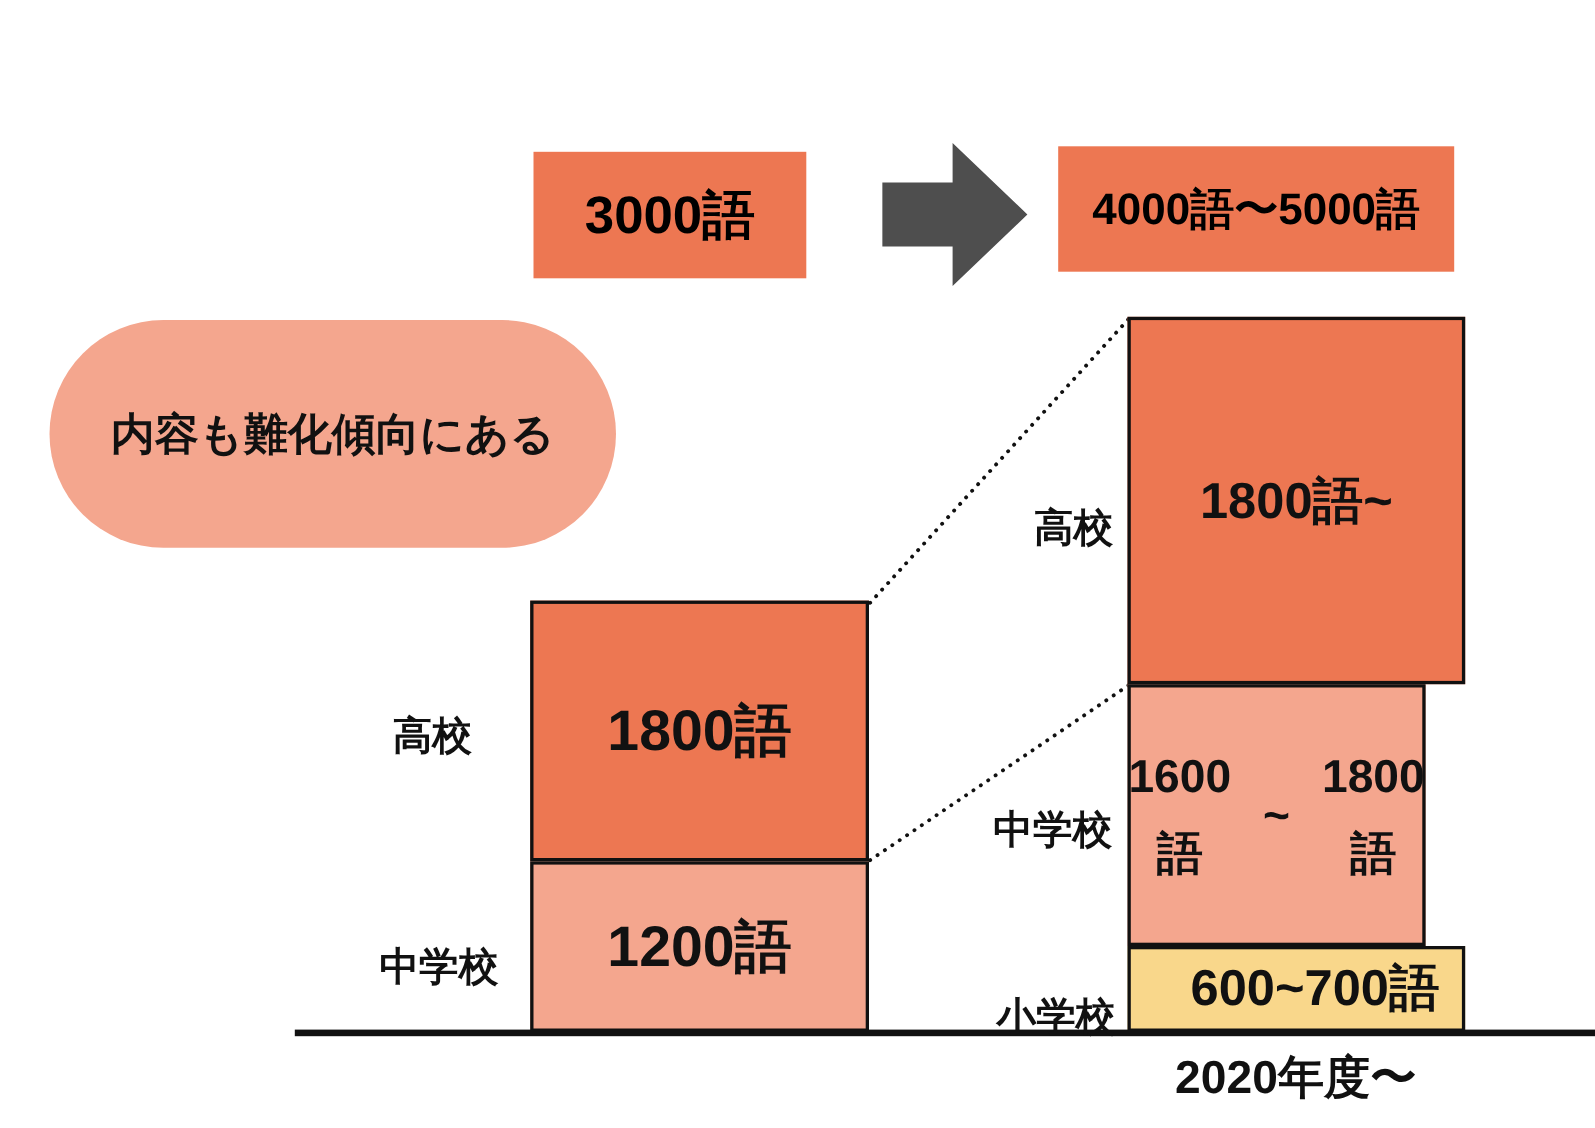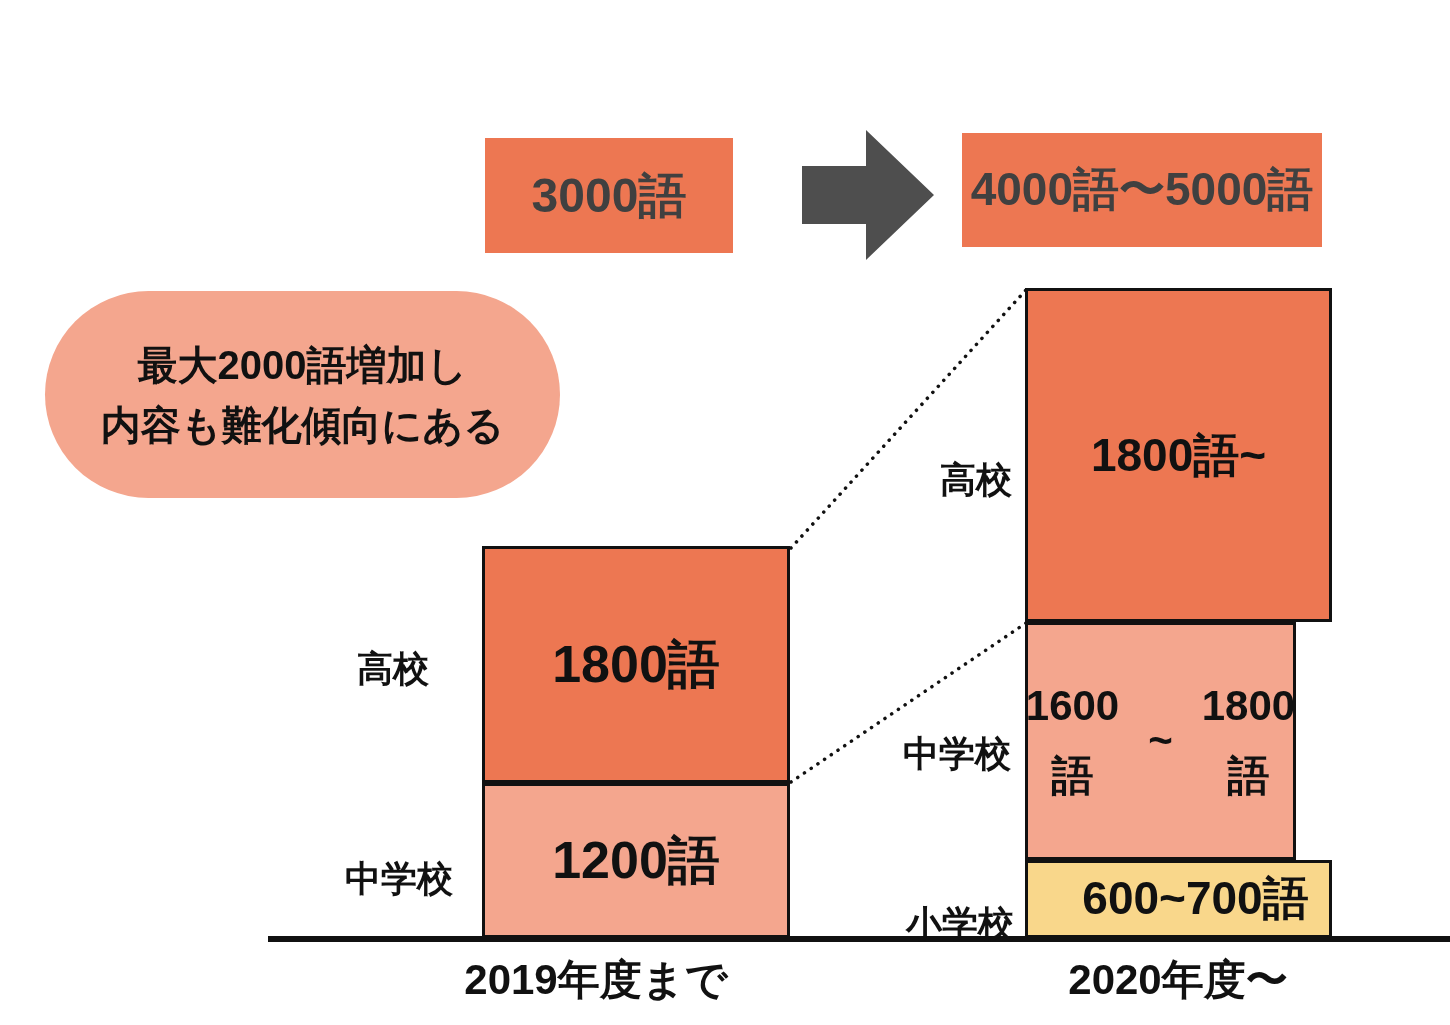--- a/index.html
+++ b/index.html
@@ -9,24 +9,24 @@
     --arrow:#4E4E4E;
     --ink:#111111;
   }
   html,body{margin:0;padding:0;background:#ffffff;}
   .canvas{
     position:relative;width:1450px;height:1025px;background:#ffffff;overflow:hidden;
     font-family:"Liberation Sans","DejaVu Sans",sans-serif;font-weight:bold;color:var(--ink);
   }
   .total-box{
     position:absolute;display:flex;align-items:center;justify-content:center;
-    background:var(--orange);color:#404040;
+    background:var(--orange);color:#000000;
   }
   #box-before{left:485px;top:138px;width:248px;height:115px;font-size:48px;}
-  #box-after{left:962px;top:133px;width:360px;height:114px;font-size:46px;}
+  #box-after{left:962px;top:133px;width:360px;height:114px;font-size:40px;}
   .arrow-svg{position:absolute;left:802px;top:128px;width:134px;height:134px;}
   .callout{
     position:absolute;left:45px;top:291px;width:515px;height:207px;
     background:var(--salmon);border-radius:104px;
     display:flex;flex-direction:column;align-items:center;justify-content:center;
     font-size:40px;line-height:60px;text-align:center;
   }
   .connectors{position:absolute;left:0;top:0;width:1450px;height:1025px;pointer-events:none;}
   .connectors line{stroke:var(--ink);stroke-width:3.5;stroke-linecap:round;stroke-dasharray:0.1 8;}
   .seg{
@@ -60,21 +60,20 @@
 
   <svg class="arrow-svg" viewBox="0 0 134 134" aria-hidden="true">
     <polygon points="0,38 64,38 64,2 132,67 64,132 64,96 0,96" fill="#4E4E4E"></polygon>
   </svg>
 
   <div class="total-box" id="box-after">
     <span>4000語〜5000語</span>
   </div>
 
   <div class="callout">
-    <div>最大2000語増加し</div>
     <div>内容も難化傾向にある</div>
   </div>
 
   <svg class="connectors" aria-hidden="true">
     <line x1="791" y1="548" x2="1026" y2="290"></line>
     <line x1="791" y1="782" x2="1026" y2="623"></line>
   </svg>
 
   <div class="seg" id="seg-left-hs">
     <div>1800語</div>
@@ -97,16 +96,15 @@
   </div>
 
   <div class="baseline"></div>
 
   <div class="school-label" id="lbl-hs-left">高校</div>
   <div class="school-label" id="lbl-jhs-left">中学校</div>
   <div class="school-label" id="lbl-hs-right">高校</div>
   <div class="school-label" id="lbl-jhs-right">中学校</div>
   <div class="school-label" id="lbl-es-right">小学校</div>
 
-  <div class="axis-label" id="axis-left">2019年度まで</div>
   <div class="axis-label" id="axis-right">2020年度〜</div>
 
 </div>
 
 </body></html>

